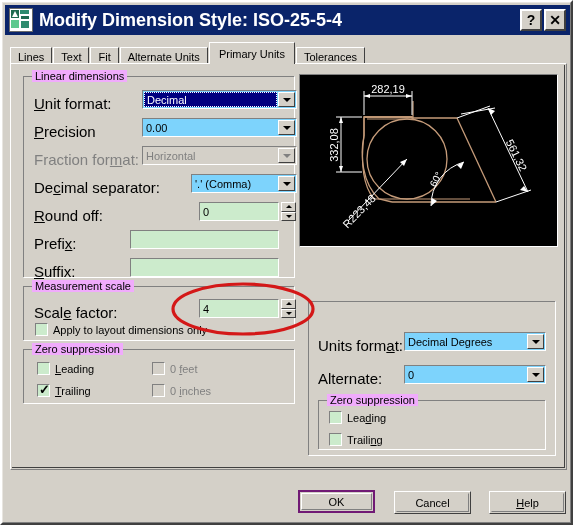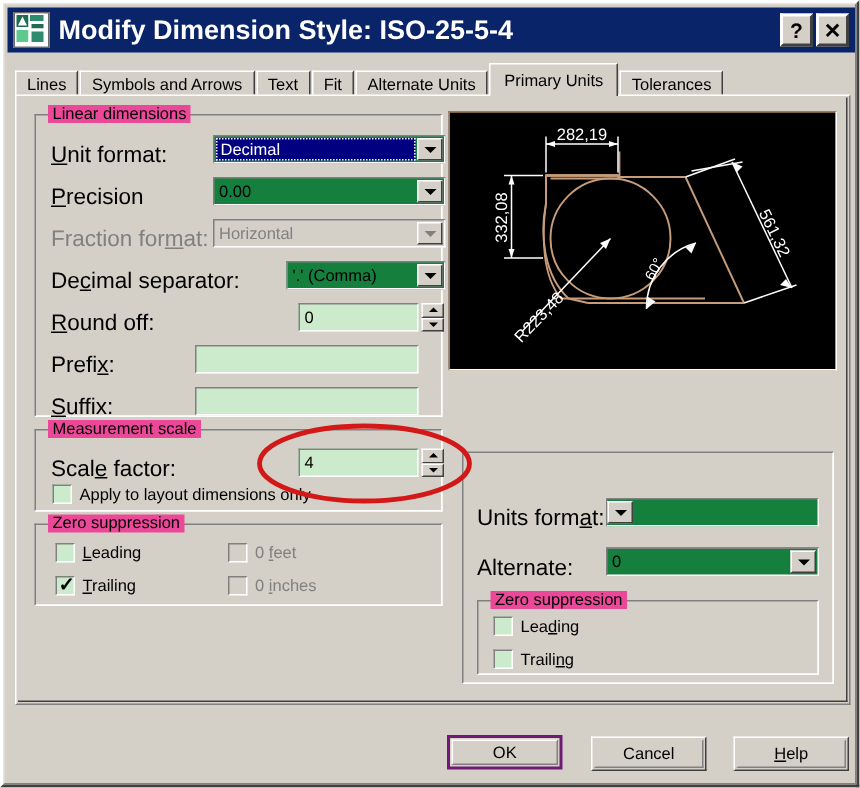--- a/index.html
+++ b/index.html
@@ -138,40 +138,40 @@
   }
   .group > .gb-inner {
     position:absolute; left:-1px; top:-1px; right:-1px; bottom:-1px;
     border:1px solid #ffffff;
     border-left-color:transparent; border-top-color:transparent;
     pointer-events:none;
   }
   .group-title {
     position: absolute;
     top: -7px; left: 8px;
-    background: #ec4899;
+    background: #f0abfc;
     padding: 0 3px;
     font-size: 11px;
     white-space: nowrap;
   }
 
   
   .lbl {
     position: absolute;
     font-size: 15px;
     color: #000;
     white-space: nowrap;
   }
   .lbl.disabled { color: #808080; }
   .u { text-decoration: underline; }
 
   .combo {
     position: absolute;
     height: 19px;
-    background: #15803d;
+    background: #7dd3fc;
     border-top: 1px solid #808080;
     border-left: 1px solid #808080;
     border-right: 1px solid #ffffff;
     border-bottom: 1px solid #ffffff;
     box-sizing: border-box;
     display: flex;
     align-items: stretch;
   }
   .combo .cval {
     flex: 1 1 auto;
@@ -337,21 +337,20 @@
     </div>
     <div class="title-text">Modify Dimension Style: ISO-25-5-4</div>
     <div class="tb-btns">
       <div class="tb-btn">?</div>
       <div class="tb-btn">✕</div>
     </div>
   </div>
 
   <div class="tabstrip">
     <div class="tab">Lines</div>
-    <div class="tab">Symbols and Arrows</div>
     <div class="tab">Text</div>
     <div class="tab">Fit</div>
     <div class="tab">Alternate Units</div>
     <div class="tab active">Primary Units</div>
     <div class="tab">Tolerances</div>
   </div>
 
   <div class="tabpanel">
 
     <div class="group" style="left:12px; top:12px; width:272px; height:202px;">
@@ -570,20 +569,21 @@
       </svg>
     </div>
 
     <div class="group" style="left:297px; top:237px; width:248px; height:155px;">
       <div class="gb-inner"></div>
     </div>
     <div class="lbl" style="left:307px; top:273px;">
       Units form<span class="u">a</span>t:
     </div>
     <div class="combo" style="left:393px; top:268px; width:142px;">
+      <div class="cval">Decimal Degrees</div>
       <div class="arrow">
           <div class="arrow-gl"></div>
         </div>
     </div>
     <div class="lbl" style="left:307px; top:306px;">
       Alternate:
     </div>
     <div class="combo" style="left:393px; top:301px; width:142px;">
       <div class="cval">0</div>
       <div class="arrow">

